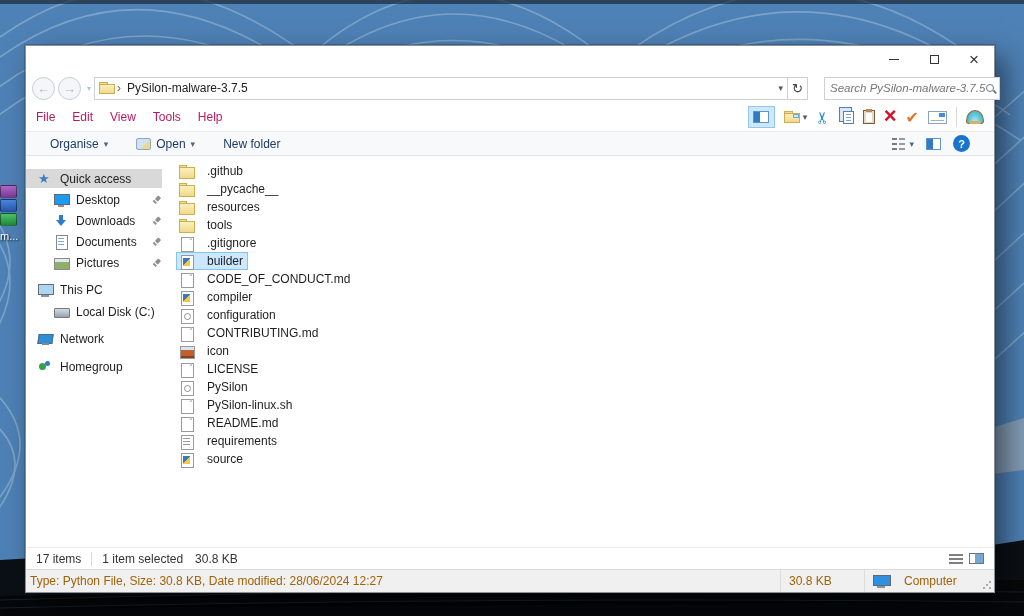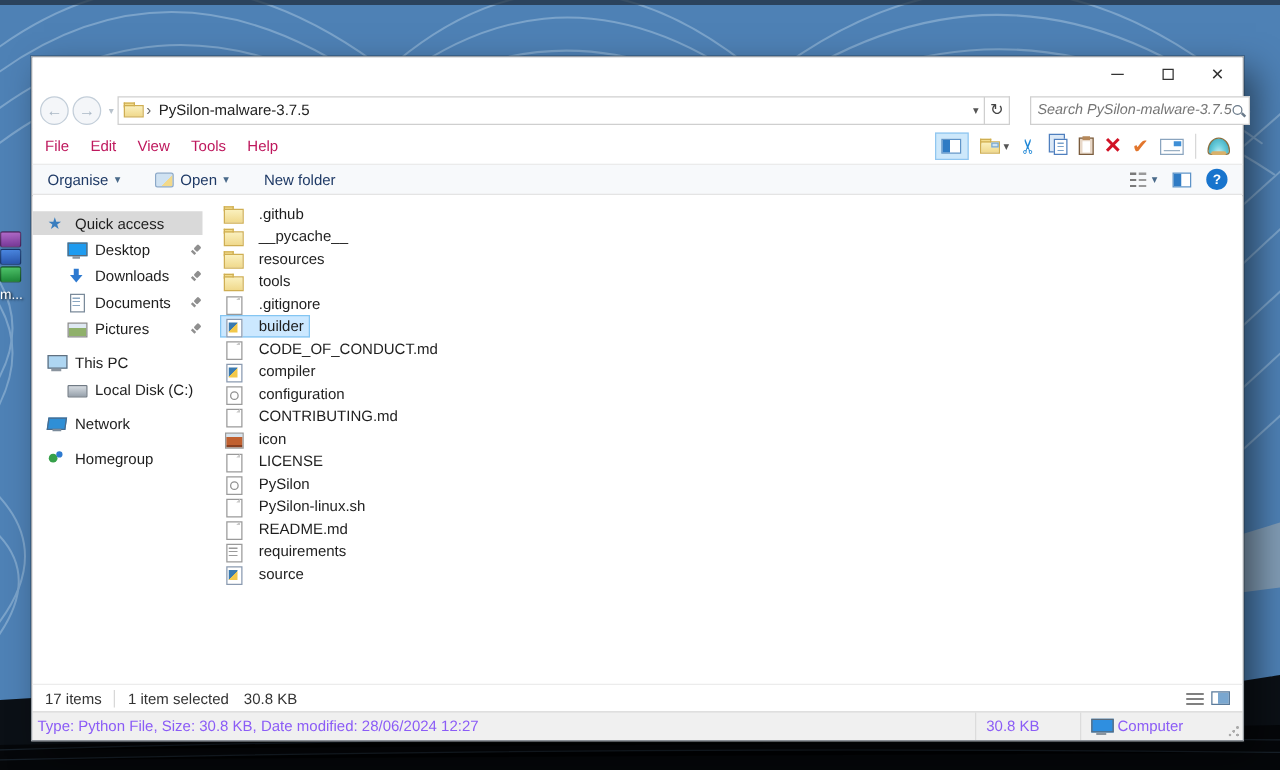--- a/index.html
+++ b/index.html
@@ -84,21 +84,21 @@
   .vsep { width:1px; height:20px; background:#d8d8d8; }
   .ic-shell { width:18px; height:14px;
     background:radial-gradient(ellipse at 50% 115%, #e2f6f8 0%, #6fd0de 45%, #2f9fb5 95%);
     border:1px solid #8a6f3e; border-radius:50% 50% 20% 20% / 75% 75% 20% 20%; position:relative; }
   .ic-shell::after { content:""; position:absolute; bottom:-1px; left:2px; right:2px; height:3px;
     background:#d8b06a; border-radius:2px; }
 
   
   .cmdbar { position:absolute; left:0; top:85px; right:0; height:25px; background:#f7f9fb;
     border-top:1px solid #ebebeb; border-bottom:1px solid #e4e4e4;
-    display:flex; align-items:center; padding:0 12px; color:#1f3a66; }
+    display:flex; align-items:center; padding:0 24px; color:#1f3a66; }
   .cmd-item { display:flex; align-items:center; gap:5px; margin-right:28px; }
   .cmd-caret { color:#4a6a8a; font-size:9px; }
   .open-ic { width:15px; height:12px; background:linear-gradient(135deg,#cfe2f2 60%,#f2d98a 60%);
     border:1px solid #8aa8c8; border-radius:2px; }
   .cmd-right { margin-left:auto; display:flex; align-items:center; gap:12px; }
   .ic-grid { width:13px; height:12px; position:relative; }
   .ic-grid::before { content:""; position:absolute; left:0; top:0; width:5px; height:12px;
     background:repeating-linear-gradient(180deg,#7a7a7a 0 2px,transparent 2px 5px); }
   .ic-grid::after { content:""; position:absolute; right:0; top:0; width:6px; height:12px;
     background:repeating-linear-gradient(180deg,#9a9a9a 0 2px,transparent 2px 5px); }
@@ -184,25 +184,25 @@
   .statusbar1 { position:absolute; left:0; right:0; bottom:23px; height:22px; background:#fff;
     border-top:1px solid #ececec; display:flex; align-items:center; padding:0 10px; color:#333; }
   .sb1-sep { width:1px; height:14px; background:#d8d8d8; margin:0 10px; }
   .sb1-right { margin-left:auto; display:flex; align-items:center; gap:6px; }
   .ic-list-s { width:14px; height:10px;
     background:repeating-linear-gradient(180deg,#808080 0 2px,transparent 2px 4px); }
   .ic-thumb-s { width:15px; height:11px; border:1px solid #5a7a9a;
     background:linear-gradient(90deg,#fff 35%,#7aa7d0 35%); }
 
   .statusbar2 { position:absolute; left:0; right:0; bottom:0; height:23px; background:#f0f0f0;
-    border-top:1px solid #d9d9d9; display:flex; align-items:center; color:#8b5cf6; }
+    border-top:1px solid #d9d9d9; display:flex; align-items:center; color:#a16207; }
   .sb2-sec { height:100%; display:flex; align-items:center; padding:0 8px; border-right:1px solid #dcdcdc; }
   .sb2-sec.first { flex:none; width:755px; padding-left:4px; }
   .sb2-sec.size { width:84px; }
-  .sb2-sec.loc { flex:1; gap:4px; border-right:none; }
+  .sb2-sec.loc { flex:1; gap:14px; border-right:none; }
   .ic-computer { width:17px; height:13px; position:relative; flex:none; }
   .ic-computer::before { content:""; position:absolute; left:0; top:0; width:16px; height:9px;
     background:#2f8fe0; border:1px solid #5a6a7a; }
   .ic-computer::after { content:""; position:absolute; left:4px; bottom:0; width:8px; height:2px; background:#8a949e; }
   .grip { position:absolute; right:2px; bottom:2px; width:10px; height:10px;
     background:
       radial-gradient(circle at 8px 2px,#aaa 1px,transparent 1.3px),
       radial-gradient(circle at 8px 8px,#aaa 1px,transparent 1.3px),
       radial-gradient(circle at 2px 8px,#aaa 1px,transparent 1.3px),
       radial-gradient(circle at 5px 5px,#aaa 1px,transparent 1.3px); }

